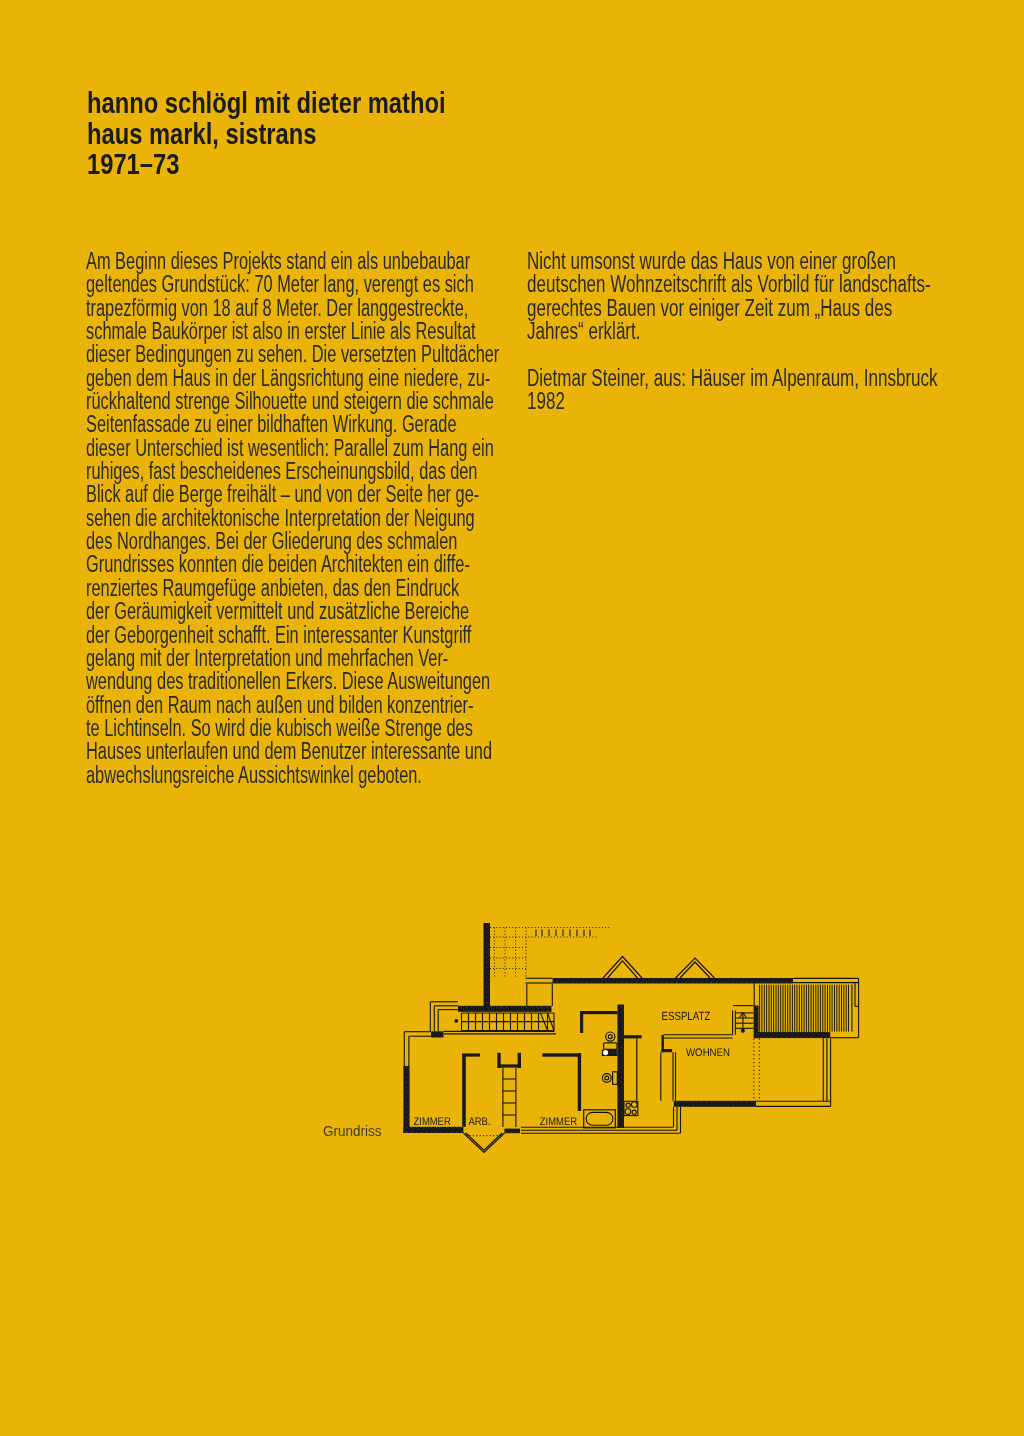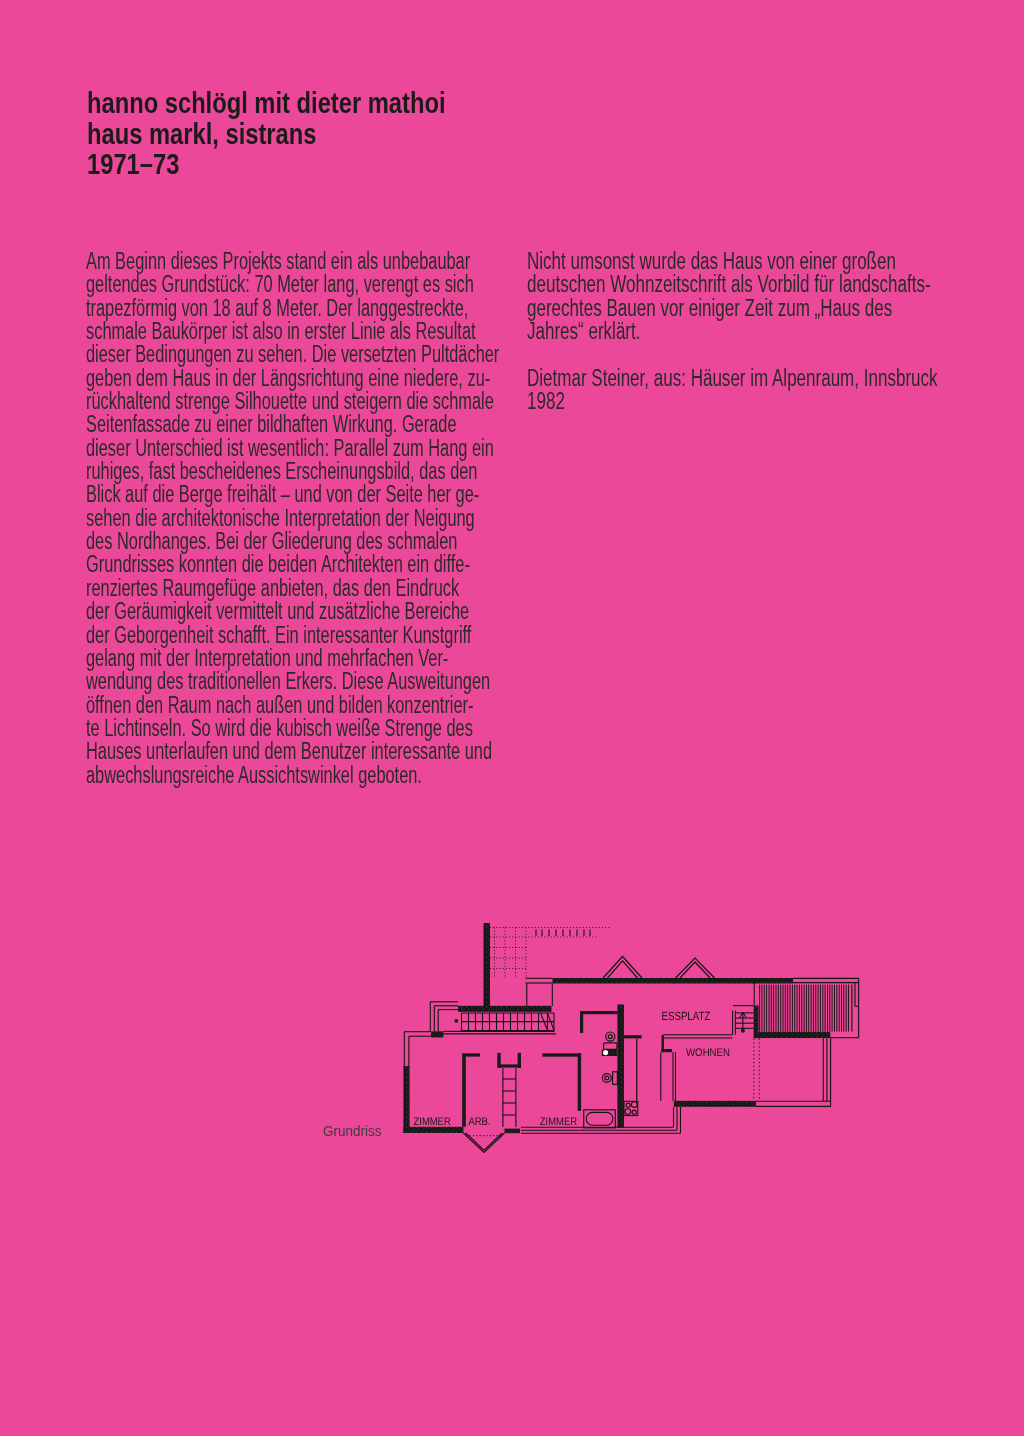--- a/index.html
+++ b/index.html
@@ -1,16 +1,16 @@
 <!DOCTYPE html>
 <html><head>
 <meta charset="utf-8">
 <style>
   html,body{margin:0;padding:0;background:#fff;}
-  #page{position:relative;width:1024px;height:1436px;background:#ec4899;overflow:hidden;
+  #page{position:relative;width:1024px;height:1436px;background:#eab308;overflow:hidden;
         font-family:"Liberation Sans",sans-serif;}
   .h1{position:absolute;left:87px;top:88px;font-size:29px;font-weight:bold;
       line-height:30.5px;color:#1b1b1b;white-space:nowrap;
       transform:scaleX(0.818);transform-origin:0 0;}
   .col{position:absolute;font-size:23px;line-height:23.35px;color:#2a2a2a;white-space:nowrap;
        transform-origin:0 0;}
   #colL{left:86px;top:250px;transform:scaleX(0.712);}
   #colR{left:527px;top:250px;transform:scaleX(0.74);}
   #grundriss{position:absolute;left:323px;top:1122px;font-size:15px;color:#3c3c3c;
              transform:scaleX(0.9);transform-origin:0 0;}

